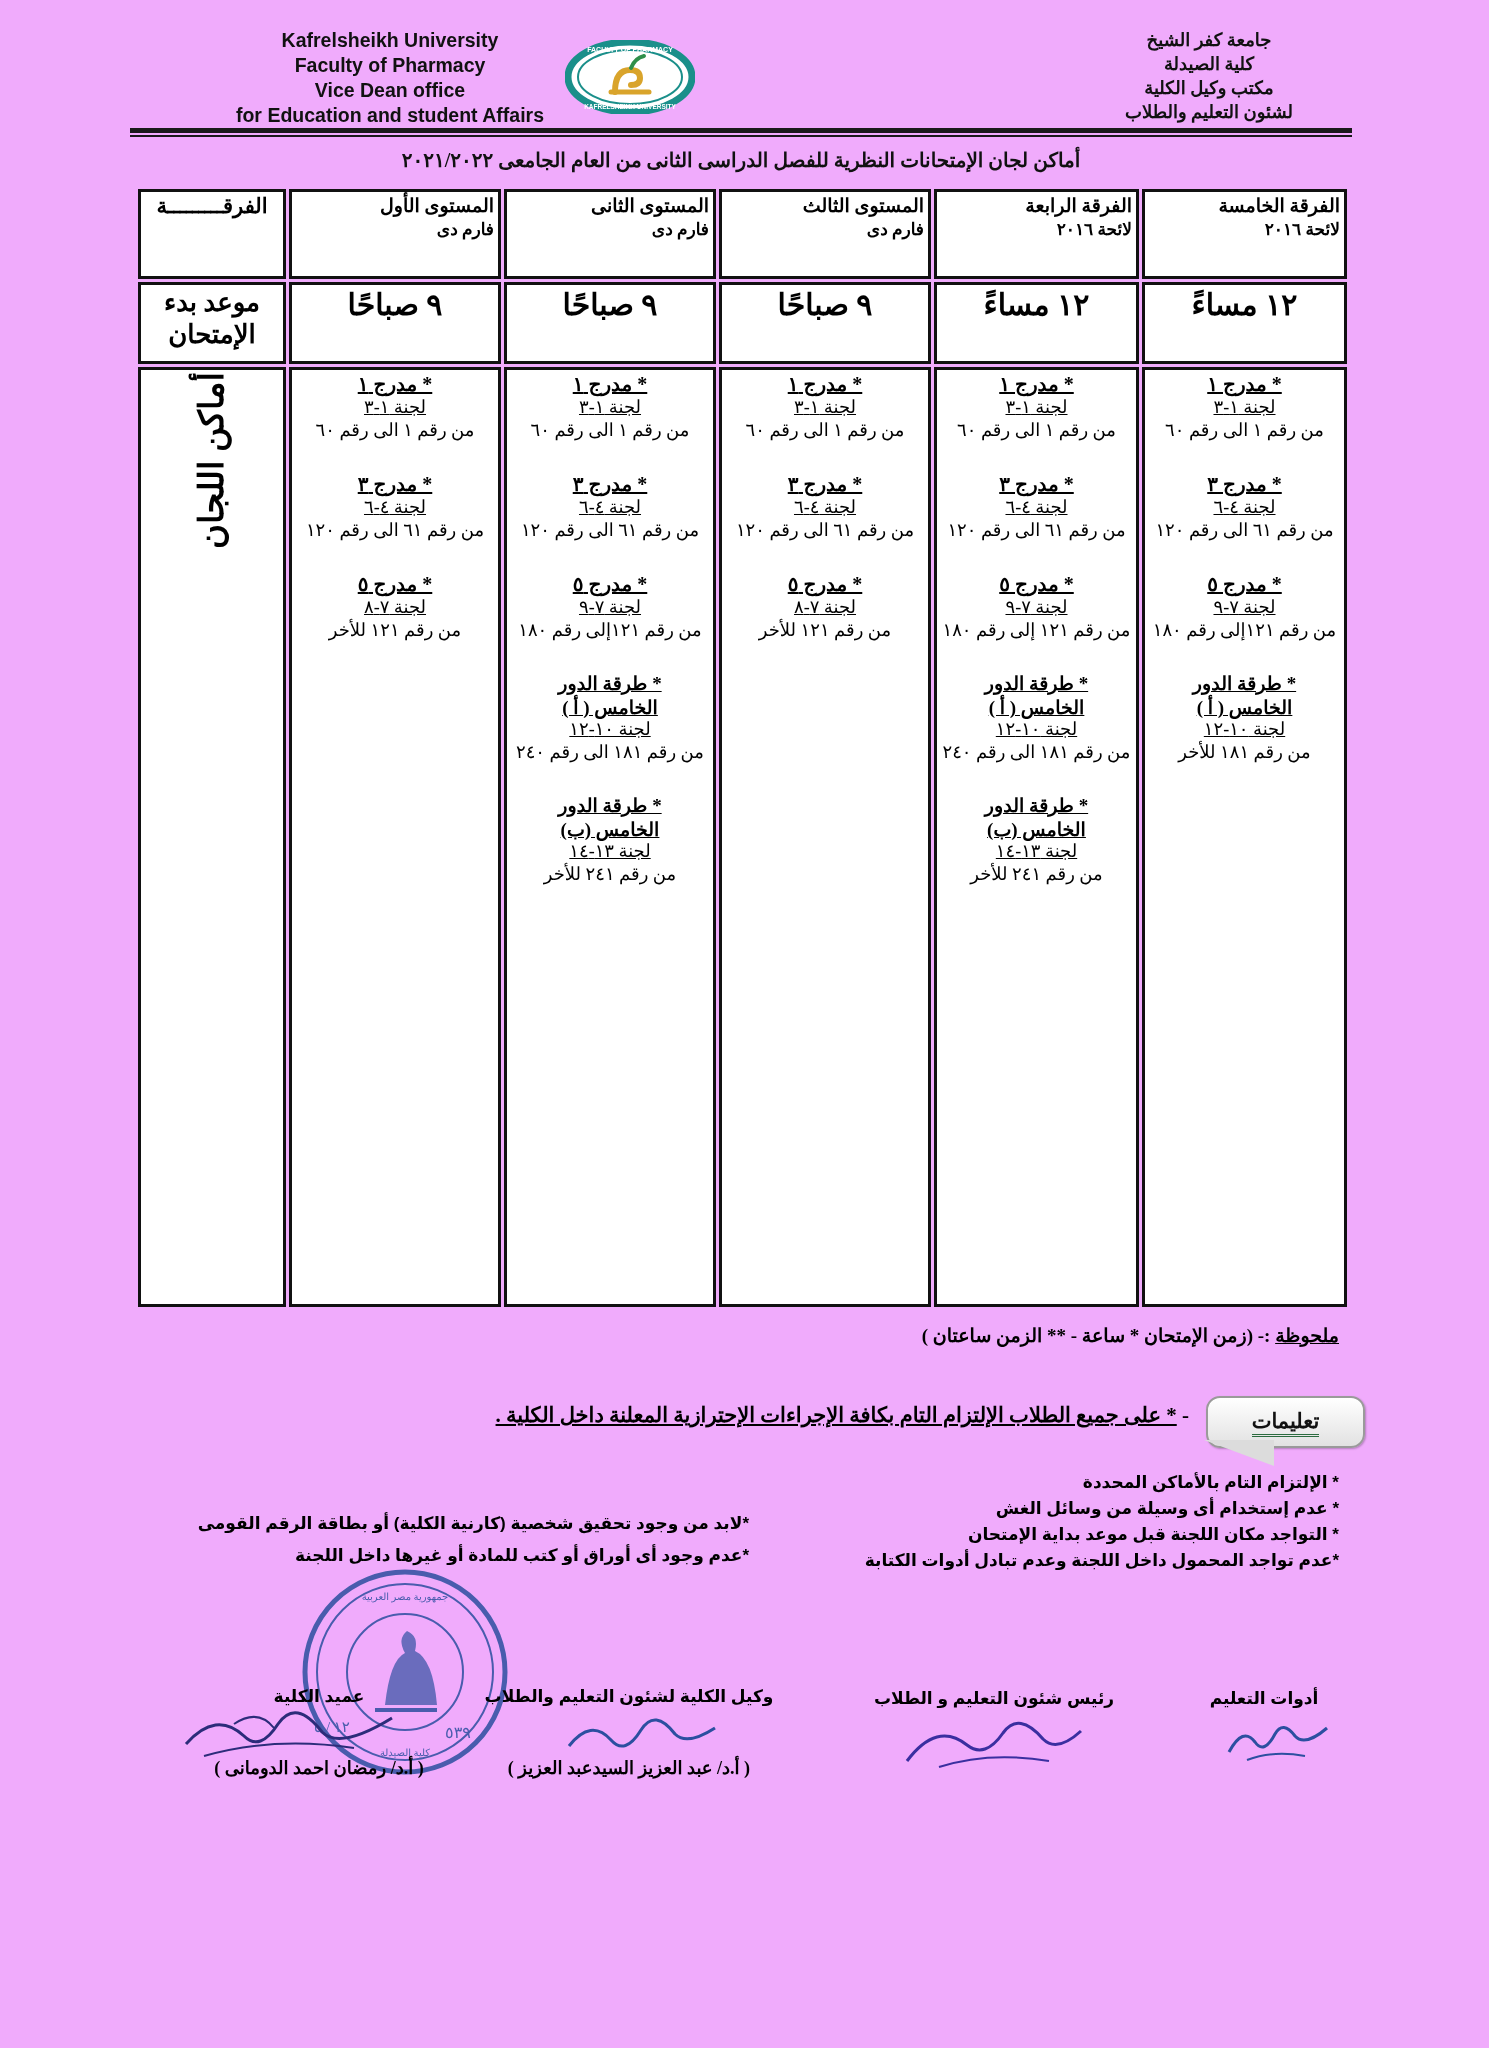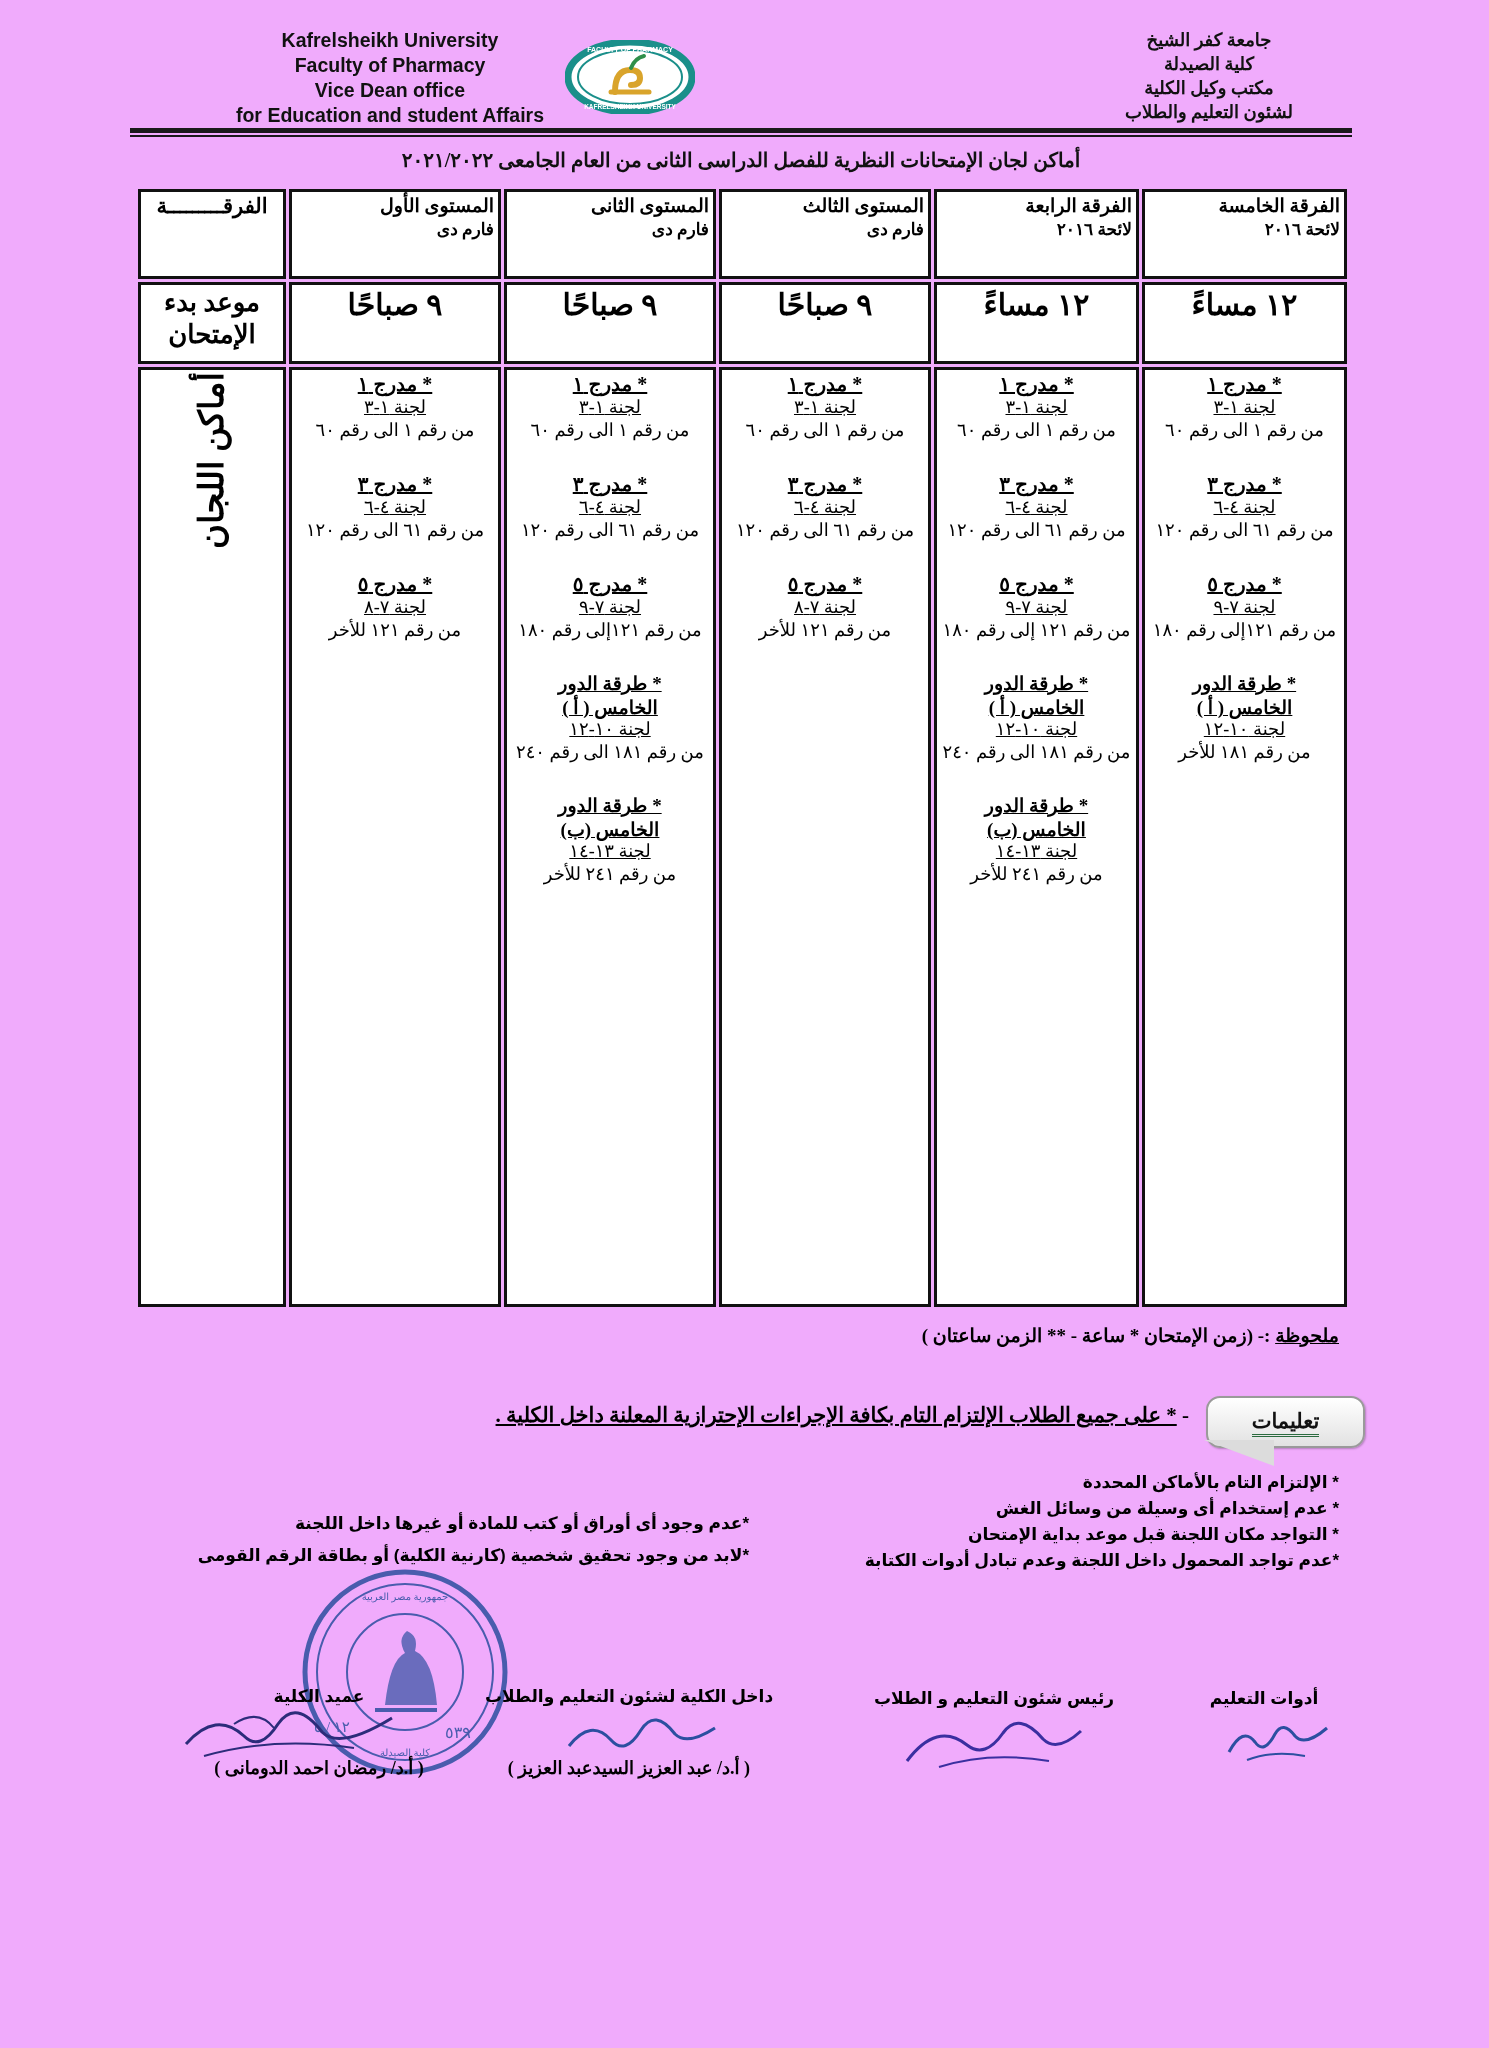--- a/index.html
+++ b/index.html
@@ -401,22 +401,22 @@
   </div>
 
   <div class="instr-right-list">
     <div>* الإلتزام التام بالأماكن المحددة</div>
     <div>* عدم إستخدام أى وسيلة من وسائل الغش</div>
     <div>* التواجد مكان اللجنة قبل موعد بداية الإمتحان</div>
     <div>*عدم تواجد المحمول داخل اللجنة وعدم تبادل أدوات الكتابة</div>
   </div>
 
   <div class="instr-left-list">
+    <div>*لابد من وجود  تحقيق شخصية (كارنية الكلية) أو بطاقة الرقم القومى</div>
     <div>*عدم وجود أى أوراق أو كتب للمادة أو غيرها داخل اللجنة</div>
-    <div>*لابد من وجود  تحقيق شخصية (كارنية الكلية) أو بطاقة الرقم القومى</div>
   </div>
 
   <div class="stamp">
     <svg width="230" height="230" viewBox="0 0 230 230">
       <circle cx="115" cy="112" r="100" fill="none" stroke="#2c4fa0" stroke-width="5"></circle>
       <circle cx="115" cy="112" r="88" fill="none" stroke="#2c4fa0" stroke-width="2"></circle>
       <circle cx="115" cy="112" r="58" fill="none" stroke="#2c4fa0" stroke-width="2"></circle>
       <path d="M95 145 q5 -45 20 -52 q-8 -14 2 -22 q12 5 8 20 q18 8 22 54 z" fill="#2c4fa0" opacity=".8"></path>
       <path d="M85 150 h62" stroke="#2c4fa0" stroke-width="4"></path>
       <text x="115" y="40" font-size="10" fill="#2c4fa0" text-anchor="middle" font-family="'Liberation Serif',serif">جمهورية مصر العربية</text>
@@ -442,21 +442,21 @@
     <div class="name"></div>
   </div>
   <div class="sig-scribble" style="right:400px;top:1715px;">
     <svg width="190" height="60" viewBox="0 0 190 60">
       <path d="M8 46 q30 -40 60 -16 q18 14 36 -12 q16 -22 40 6 q14 14 38 -8" fill="none" stroke="#3a2fa0" stroke-width="3"></path>
       <path d="M40 52 q50 -16 110 -6" fill="none" stroke="#3a2fa0" stroke-width="2"></path>
     </svg>
   </div>
 
   <div class="sig" style="right:680px;top:1686px;width:360px;">
-    <div class="role">داخل الكلية لشئون التعليم والطلاب</div>
+    <div class="role">وكيل الكلية لشئون التعليم والطلاب</div>
     <div class="name">( أ.د/ عبد العزيز السيدعبد العزيز  )</div>
   </div>
   <div class="sig-scribble" style="right:760px;top:1712px;">
     <svg width="170" height="50" viewBox="0 0 170 50">
       <path d="M10 34 q22 -28 42 -6 q14 16 30 -10 q14 -22 34 4 q12 12 40 -6" fill="none" stroke="#2c4fa0" stroke-width="3"></path>
     </svg>
   </div>
 
   <div class="sig" style="right:1020px;top:1686px;width:300px;">
     <div class="role">عميد الكلية</div>

